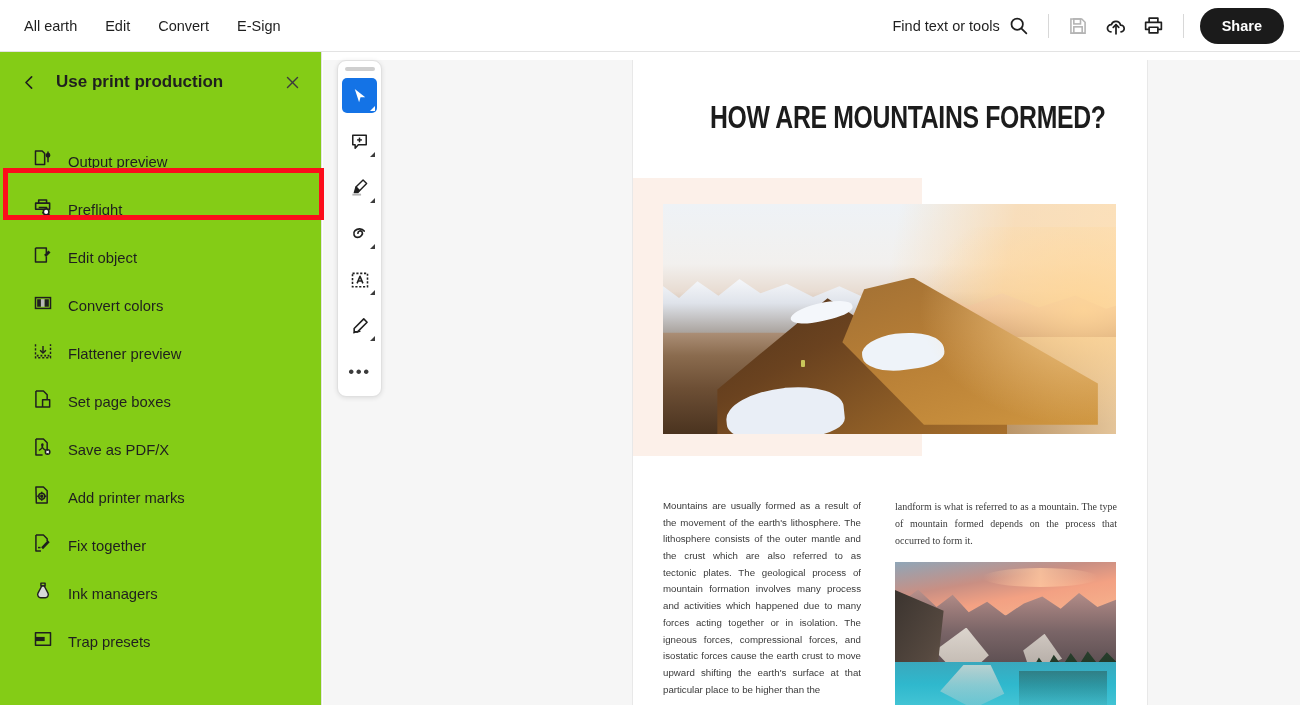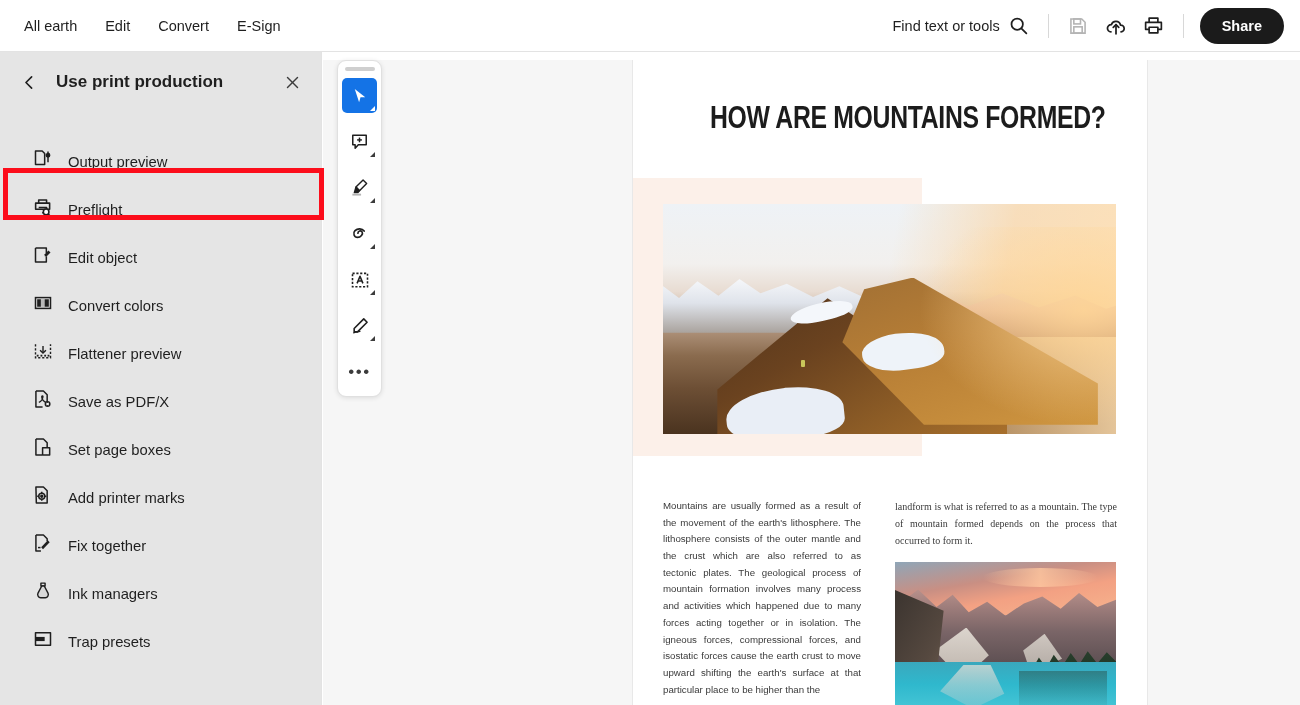--- a/index.html
+++ b/index.html
@@ -34,21 +34,21 @@
   .vdiv { width: 1px; height: 24px; background: #d8d8d8; margin: 0 10px; }
   .share-btn {
     background: #1b1b1b; color: #ffffff; font-size: 14.5px; font-weight: bold;
     border-radius: 19px; height: 36px; padding: 0 22px;
     display: flex; align-items: center; cursor: pointer; margin-left: 6px;
   }
 
   
   .sidebar {
     position: absolute; left: 0; top: 52px; width: 322px; height: 653px;
-    background: #e5e5e5; border-right: 1px solid #e3e3e3;
+    background: #84cc16; border-right: 1px solid #e3e3e3;
   }
   .sidebar-header {
     display: flex; align-items: center; height: 60px; padding: 0 14px;
   }
   .back-btn {
     width: 30px; height: 30px; display: flex; align-items: center;
     justify-content: center; cursor: pointer; border-radius: 4px;
   }
   .sidebar-title {
     font-size: 17px; font-weight: bold; color: #1f1f1f; margin-left: 12px;
@@ -374,40 +374,40 @@
             <rect x="13.5" y="16.5" width="2.2" height="2.2" fill="#1f1f1f" stroke="none"></rect>
             <rect x="17.5" y="16.5" width="2.2" height="2.2" fill="#1f1f1f" stroke="none"></rect>
           </svg>
         </span>
         <span class="side-label">Flattener preview</span>
       </div>
 
       <div class="side-item">
         <span class="side-icon">
           <svg width="20" height="20" viewBox="0 0 24 24" fill="none" stroke="#1f1f1f" stroke-width="1.8" stroke-linejoin="round">
+            <path d="M3.5 2.5h9l4.5 4.5v5"></path>
+              <path d="M3.5 2.5v19h7.5"></path>
+            <rect x="11.5" y="13" width="8.5" height="8.5"></rect>
+          </svg>
+        </span>
+        <span class="side-label">Set page boxes</span>
+      </div>
+
+      <div class="side-item">
+        <span class="side-icon">
+          <svg width="20" height="20" viewBox="0 0 24 24" fill="none" stroke="#1f1f1f" stroke-width="1.8" stroke-linejoin="round">
             <path d="M3.5 2.5h9l4.5 4.5v9"></path>
               <path d="M3.5 2.5v19h8"></path>
             <path d="M7 16c3-1 5-4.5 5-7 0-1.2-1.6-1.2-1.6.4 0 3 3.2 6.6 5.6 6.6" stroke-width="1.5"></path>
             <circle cx="17.5" cy="18" r="3.6" fill="#1f1f1f" stroke="none"></circle>
             <line x1="16.2" y1="16.7" x2="18.8" y2="19.3" stroke="#fff" stroke-width="1.4"></line>
             <line x1="18.8" y1="16.7" x2="16.2" y2="19.3" stroke="#fff" stroke-width="1.4"></line>
           </svg>
         </span>
         <span class="side-label">Save as PDF/X</span>
-      </div>
-
-      <div class="side-item">
-        <span class="side-icon">
-          <svg width="20" height="20" viewBox="0 0 24 24" fill="none" stroke="#1f1f1f" stroke-width="1.8" stroke-linejoin="round">
-            <path d="M3.5 2.5h9l4.5 4.5v5"></path>
-              <path d="M3.5 2.5v19h7.5"></path>
-            <rect x="11.5" y="13" width="8.5" height="8.5"></rect>
-          </svg>
-        </span>
-        <span class="side-label">Set page boxes</span>
       </div>
 
       <div class="side-item">
         <span class="side-icon">
           <svg width="20" height="20" viewBox="0 0 24 24" fill="none" stroke="#1f1f1f" stroke-width="1.8" stroke-linejoin="round">
             <path d="M3.5 2.5h9l4.5 4.5v14.5h-13z"></path>
             <circle cx="10.5" cy="13.5" r="3.6"></circle>
               <circle cx="10.5" cy="13.5" r="1.1" fill="#1f1f1f"></circle>
             <line x1="10.5" y1="8" x2="10.5" y2="10.4"></line>
               <line x1="10.5" y1="16.6" x2="10.5" y2="19"></line>

